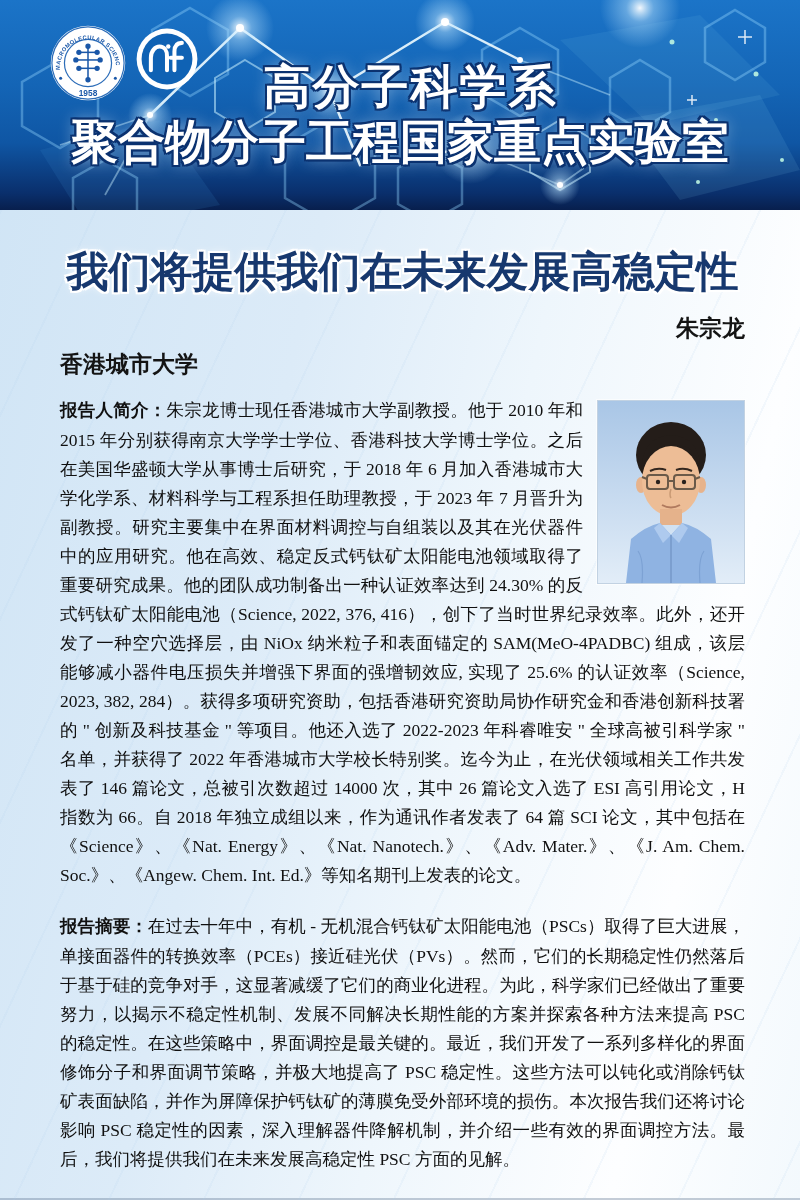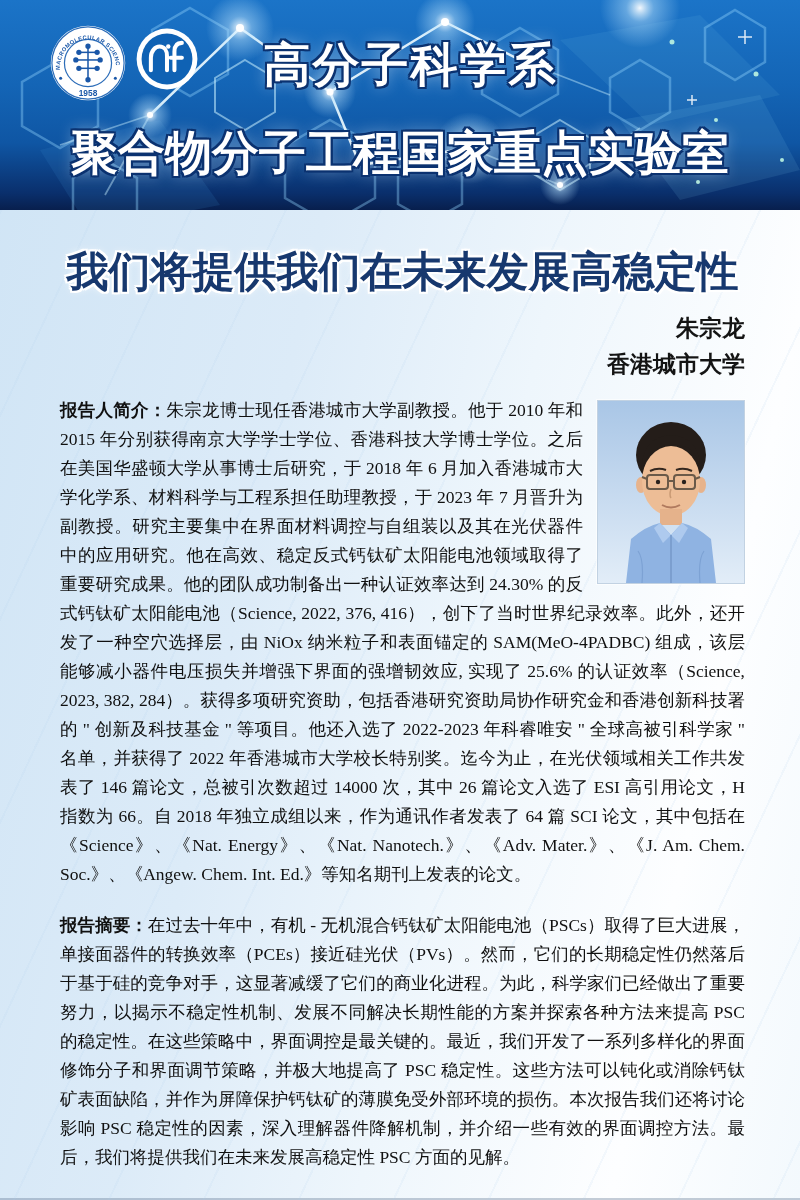--- a/index.html
+++ b/index.html
@@ -21,35 +21,35 @@
     background:linear-gradient(180deg,#1b74c8 0%,#1465b6 40%,#0f56a4 68%,#0a2f6c 92%,#081f4d 100%);
   }
   .net{position:absolute;inset:0;width:100%;height:100%;}
   .logos{position:absolute;left:50px;top:25px;display:flex;align-items:flex-start;gap:10px;z-index:3;}
   .seal{width:76px;height:76px;}
   .lab-logo{width:62px;height:62px;margin-top:3px;}
   .hdr-text{position:absolute;left:0;right:0;z-index:2;text-align:center;font-weight:bold;color:#fff;
     text-shadow:2px 0 0 #0b3270,-2px 0 0 #0b3270,0 2px 0 #0b3270,0 -2px 0 #0b3270,
                 2px 2px 0 #0b3270,-2px -2px 0 #0b3270,2px -2px 0 #0b3270,-2px 2px 0 #0b3270,
                 0 0 16px rgba(255,255,255,0.55);}
-  .dept-line{top:34px;font-size:47px;letter-spacing:2px;padding-left:21px;}
-  .lab-line{top:122px;font-size:47px;letter-spacing:0;}
+  .dept-line{top:56px;font-size:47px;letter-spacing:2px;padding-left:21px;}
+  .lab-line{top:111px;font-size:47px;letter-spacing:0;}
   
   .main{position:relative;z-index:1;padding:0 55px 0 60px;}
   .main-title{
     margin:34px 0 0 0;text-align:center;font-size:42px;font-weight:bold;color:#17386e;letter-spacing:0;
     text-shadow:2px 0 0 #fff,-2px 0 0 #fff,0 2px 0 #fff,0 -2px 0 #fff,
                 2px 2px 0 #fff,-2px -2px 0 #fff,2px -2px 0 #fff,-2px 2px 0 #fff,0 0 9px rgba(255,255,255,0.95);}
   .speaker{margin-top:13px;text-align:right;font-size:23px;font-weight:bold;color:#141414;}
-  .affiliation{margin-top:5px;text-align:right;font-size:23px;font-weight:bold;color:#141414;}
+  .affiliation{margin-top:5px;text-align:left;font-size:23px;font-weight:bold;color:#141414;}
   .body-text{
     font-family:"Liberation Serif","DejaVu Serif",serif;
     font-size:17.5px;line-height:29px;color:#101010;text-align:justify;
   }
-  .body-text b{font-family:Liberation Serif, serif;font-weight:bold;}
+  .body-text b{font-family:Liberation Mono, monospace;font-weight:bold;}
   .bio{margin-top:16px;}
   .abstract{margin-top:22px;}
   .photo{
     float:right;width:146px;height:182px;margin:4px 0 8px 14px;
     border:1px solid #c2d2e2;box-shadow:0 0 0 1px rgba(255,255,255,0.6);
   }
   .photo svg{display:block;width:100%;height:100%;}
   .bottom-line{position:absolute;left:0;right:0;bottom:0;height:2px;background:rgba(90,112,140,0.35);}
   p{margin:0;}
 </style>

